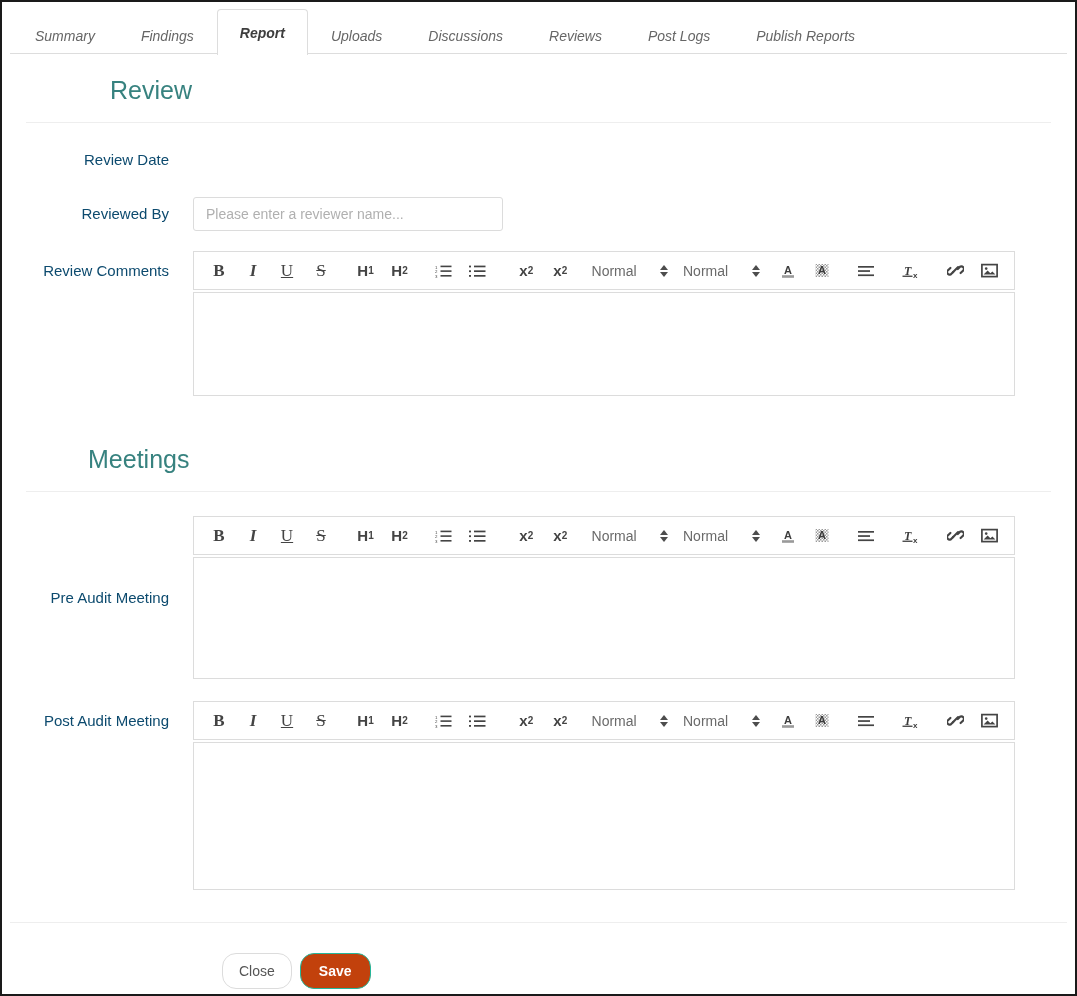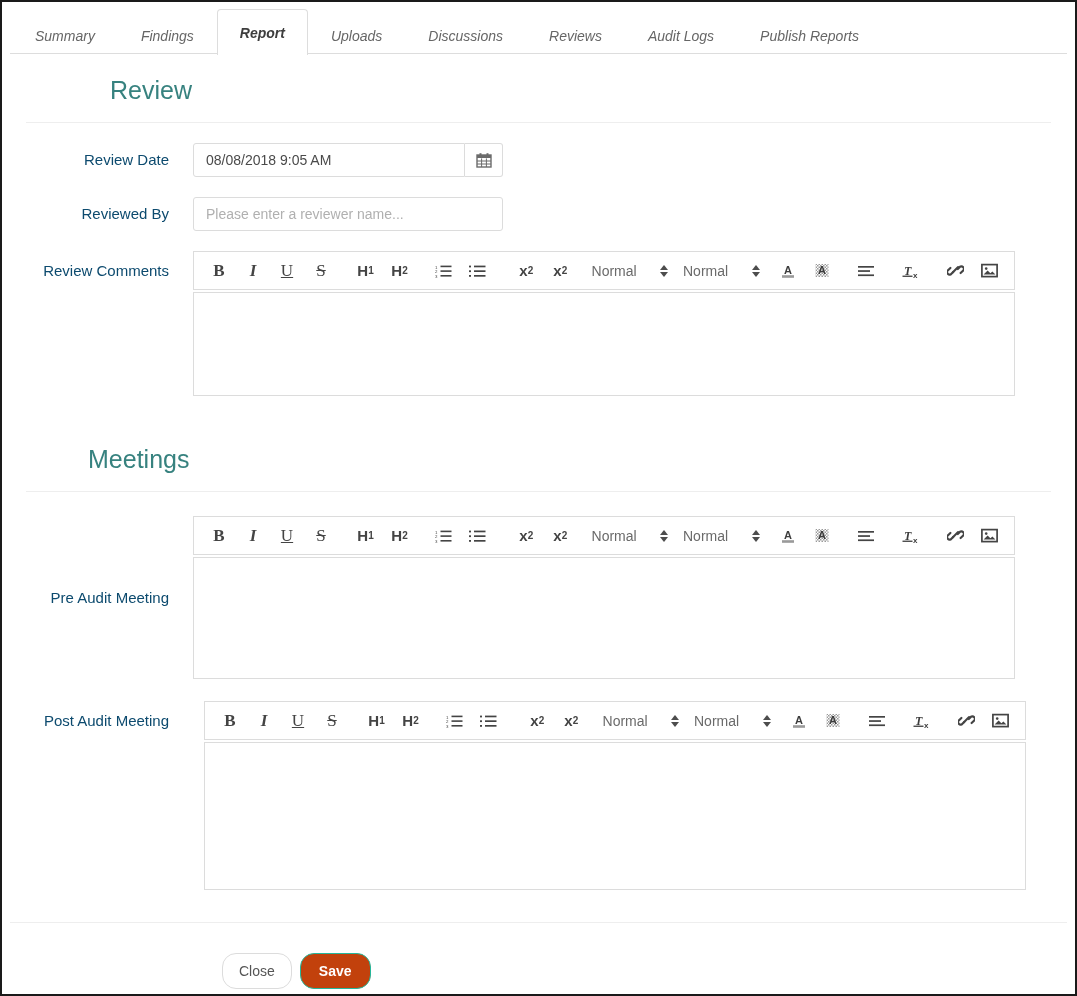--- a/index.html
+++ b/index.html
@@ -286,52 +286,33 @@
 
 <div class="page">
 
   <div class="tabbar">
     <div class="tab">Summary</div>
     <div class="tab">Findings</div>
     <div class="tab active">Report</div>
     <div class="tab">Uploads</div>
     <div class="tab">Discussions</div>
     <div class="tab">Reviews</div>
-    <div class="tab">Audit Logs</div>
+    <div class="tab">Post Logs</div>
     <div class="tab">Publish Reports</div>
   </div>
 
   <div class="panel">
 
     <div class="section-head">
       <h2 class="section-title">Review</h2>
       <div class="divider"></div>
     </div>
 
     <div class="form-row">
       <div class="form-label">Review Date</div>
-      <div class="form-field">
-        <div class="input-group">
-          <input class="text-input" type="text" value="08/08/2018 9:05 AM" style="">
-          <div class="input-addon">
-            <span>
-              <svg width="16" height="16" viewBox="0 0 16 16">
-                <rect x="1" y="3" width="14" height="12" fill="none" stroke="#6b6b6b" stroke-width="1.4"></rect>
-                <rect x="1" y="3" width="14" height="3" fill="#6b6b6b"></rect>
-                <rect x="3.5" y="1.2" width="2" height="2.6" fill="#6b6b6b"></rect>
-                <rect x="10.5" y="1.2" width="2" height="2.6" fill="#6b6b6b"></rect>
-                <line x1="5.6" y1="6.4" x2="5.6" y2="15" stroke="#6b6b6b" stroke-width="1"></line>
-                <line x1="10.4" y1="6.4" x2="10.4" y2="15" stroke="#6b6b6b" stroke-width="1"></line>
-                <line x1="1" y1="9" x2="15" y2="9" stroke="#6b6b6b" stroke-width="1"></line>
-                <line x1="1" y1="12" x2="15" y2="12" stroke="#6b6b6b" stroke-width="1"></line>
-              </svg>
-            </span>
-          </div>
-        </div>
-      </div>
     </div>
 
     <div class="form-row">
       <div class="form-label">Reviewed By</div>
       <div class="form-field">
         <input class="text-input" type="text" placeholder="Please enter a reviewer name..." style="">
       </div>
     </div>
 
     <div class="form-row">
@@ -614,21 +595,21 @@
                 </svg>
               </span>
             </div>
           </div>
 
           <div class="editor-body taller" contenteditable="true" style=""></div>
         </div>
       </div>
     </div>
 
-    <div class="form-row" style="padding-top:22px;gap:11px;">
+    <div class="form-row" style="padding-top:22px;">
       <div class="form-label editor-label">Post Audit Meeting</div>
       <div class="form-field">
         <div class="editor">
 
           <div class="editor-toolbar">
             <div class="tb-btn tb-b">B</div>
             <div class="tb-btn tb-i">I</div>
             <div class="tb-btn tb-u">U</div>
             <div class="tb-btn tb-s">S</div>
             <div class="tb-gap-md"></div>

